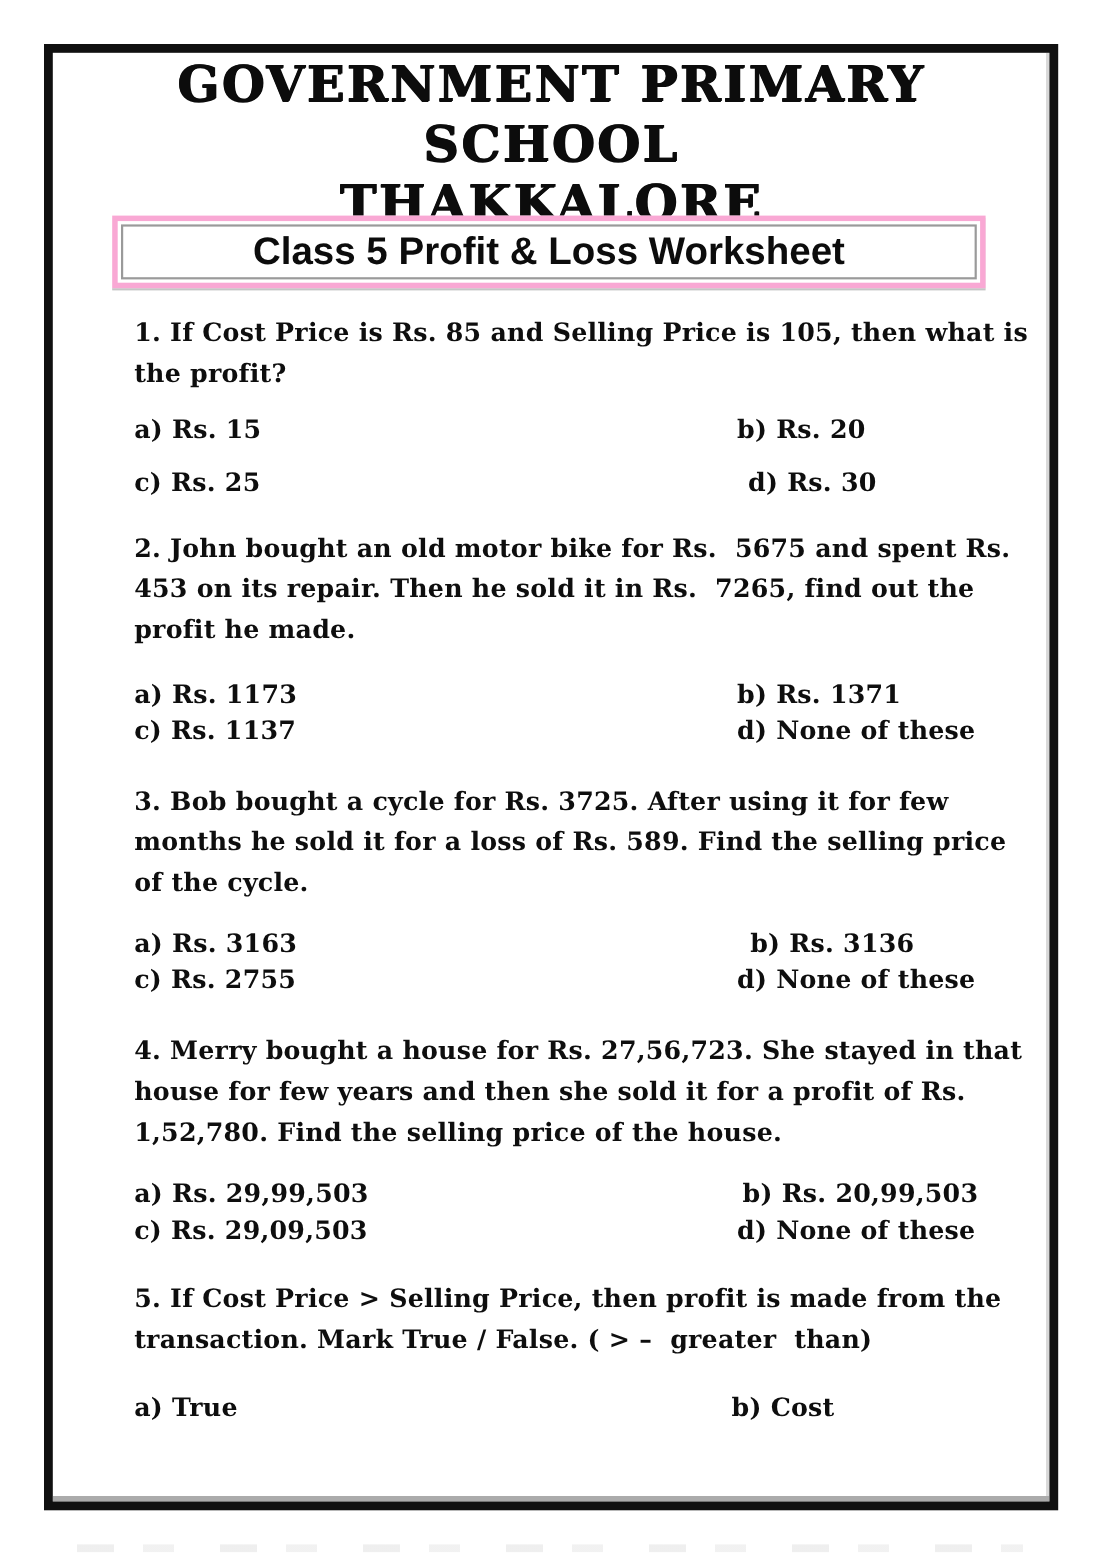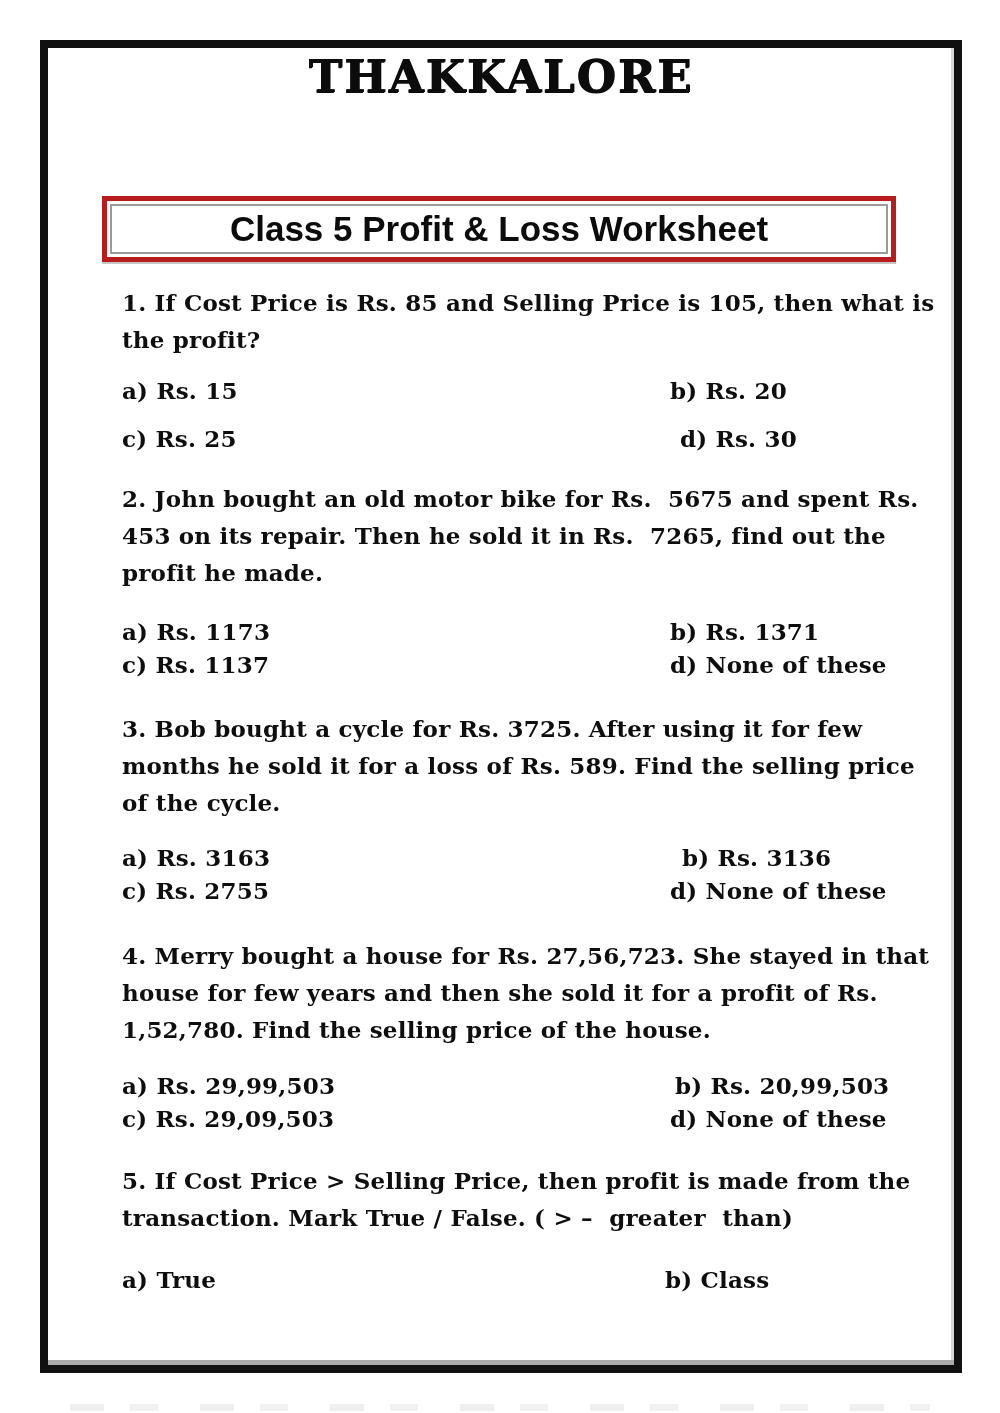--- a/index.html
+++ b/index.html
@@ -25,21 +25,21 @@
     line-height: 54px;
     letter-spacing: 2px;
     color: #0c0c0c;
     text-shadow: 1px 0 #0c0c0c, 0 1px #0c0c0c;
   }
 
   .title-box {
     position: absolute;
     top: 148px; left: 54px;
     width: 794px;
-    border: 5px solid #b91c1c;
+    border: 5px solid #f9a8d4;
     padding: 3px;
     background: #ffffff;
     box-shadow: 0 2px 0 rgba(150,150,150,.55);
   }
   .title-inner {
     border: 2px solid #9a9a9a;
     text-align: center;
     font-family: "Liberation Sans", sans-serif;
     font-weight: bold;
     font-size: 35px;
@@ -84,20 +84,21 @@
       #f0f0f0 60px 88px, transparent 88px 130px);
     opacity: 0.9;
   }
 </style>
 </head>
 <body>
 
 <div class="page-frame">
 
   <div class="school-header">
+    <div>GOVERNMENT PRIMARY SCHOOL</div>
     <div>THAKKALORE</div>
   </div>
 
   <div class="title-box">
     <div class="title-inner">Class 5 Profit &amp; Loss Worksheet</div>
   </div>
 
   <section class="question" style="top:236px">
     <p class="q-text">1. If Cost Price is Rs. 85 and Selling Price is 105, then what is
 the profit?</p>
@@ -151,19 +152,19 @@
       <span>c) Rs. 29,09,503</span>
       <span class="opt-b">d) None of these</span>
     </div>
   </section>
 
   <section class="question" style="top:1114px">
     <p class="q-text">5. If Cost Price &gt; Selling Price, then profit is made from the
 transaction. Mark True / False. ( &gt; –  greater  than)</p>
     <div class="opt-row" style="top:104px">
       <span>a) True</span>
-      <span class="opt-b" style="left:543px">b) Class</span>
+      <span class="opt-b" style="left:543px">b) Cost</span>
     </div>
   </section>
 
 </div>
 
 <div class="next-page-fragment"></div>
 
 </body></html>

